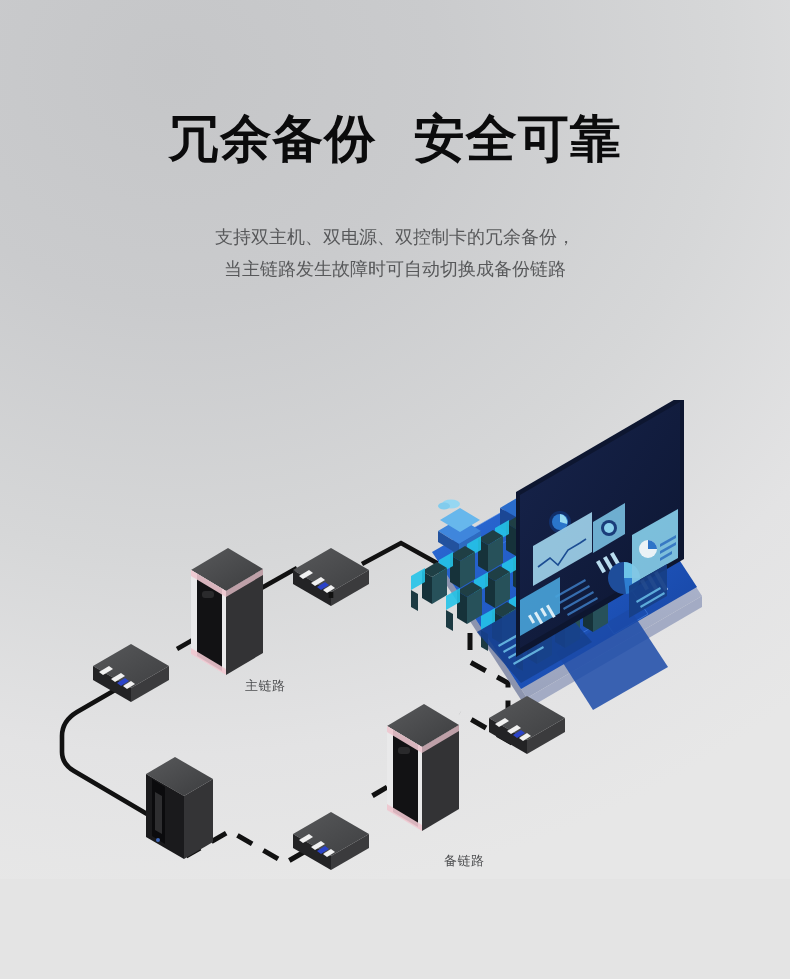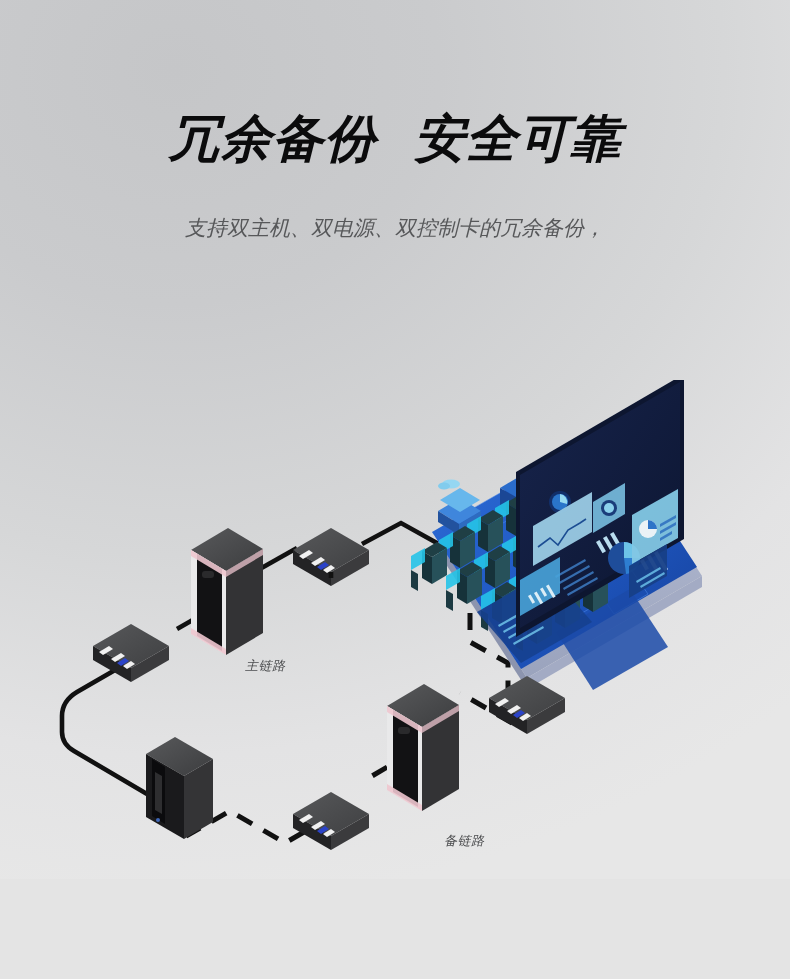--- a/index.html
+++ b/index.html
@@ -13,21 +13,20 @@
     font-family: "Liberation Sans", "DejaVu Sans", sans-serif;
     background: #e4e4e4;
   }
   .page {
     position: relative;
     width: 790px;
     height: 879px;
     background:
       radial-gradient(ellipse 120% 95% at 22% 8%, #c5c6c8 0%, #cacbcd 28%, #d6d7d8 58%, #e3e3e4 82%, #e7e7e7 100%);
     overflow: hidden;
-    font-style: italic;
   }
 
   
   .header {
     position: absolute;
     left: 0;
     top: 0;
     width: 790px;
     text-align: center;
   }
@@ -36,34 +35,34 @@
     padding-top: 108px;
     font-size: 51px;
     line-height: 62px;
     font-weight: bold;
     letter-spacing: 1px;
     color: #0b0b0c;
     font-family: "DejaVu Sans", "Liberation Sans", sans-serif;
     white-space: pre;
   }
   .subtitle {
-    margin: 0;
+    margin: 9px;
     padding-top: 42px;
-    font-size: 21px;
+    font-size: 18px;
     line-height: 32px;
     color: #57585a;
     font-family: "DejaVu Sans", "Liberation Sans", sans-serif;
   }
   .subtitle .ln { display: block; }
 
   
   .stage {
     position: absolute;
     left: 0;
-    top: 380px;
+    top: 400px;
     width: 790px;
     height: 579px;
   }
   .stage svg { display: block; }
 
   .link-label {
     position: absolute;
     font-size: 13px;
     color: #4c4d4f;
     font-family: "DejaVu Sans", "Liberation Sans", sans-serif;
@@ -75,20 +74,21 @@
 </style>
 </head>
 <body>
 
 <div class="page">
 
   <div class="header">
     <h1 class="title">冗余备份  安全可靠</h1>
     <div class="subtitle">
       <span class="ln">支持双主机、双电源、双控制卡的冗余备份，</span>
+      <span class="ln">当主链路发生故障时可自动切换成备份链路</span>
     </div>
   </div>
 
   <div class="stage">
 
     <svg width="790" height="579" viewBox="0 0 790 579" xmlns="http://www.w3.org/2000/svg">
 
       <defs>
         <linearGradient id="gPlatTop" x1="0" y1="0" x2="1" y2="1">
           <stop offset="0%" stop-color="#2f6fd8"></stop>

